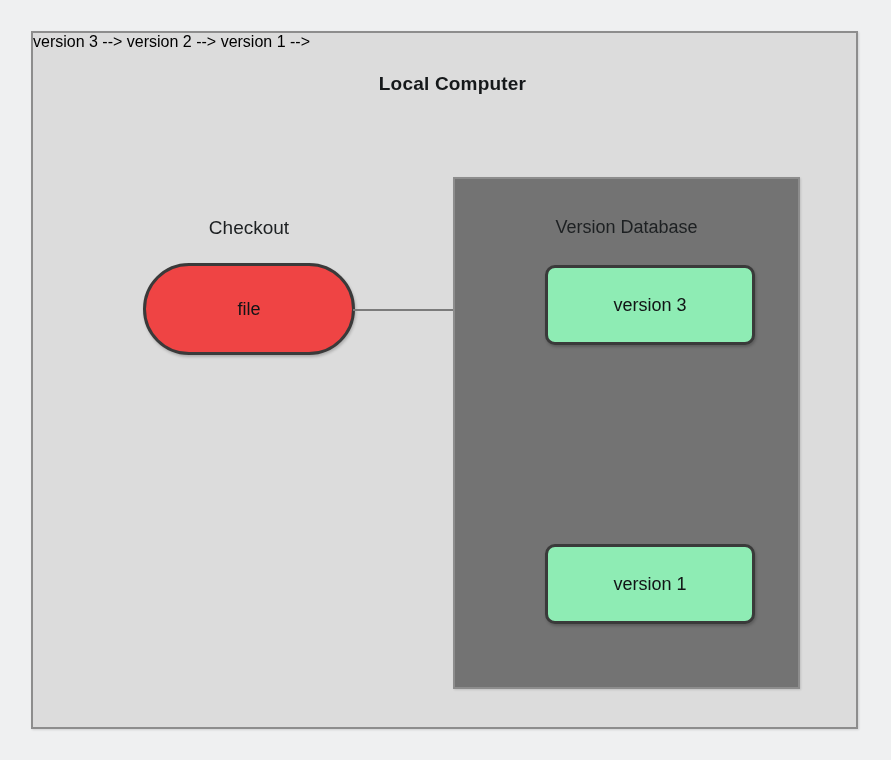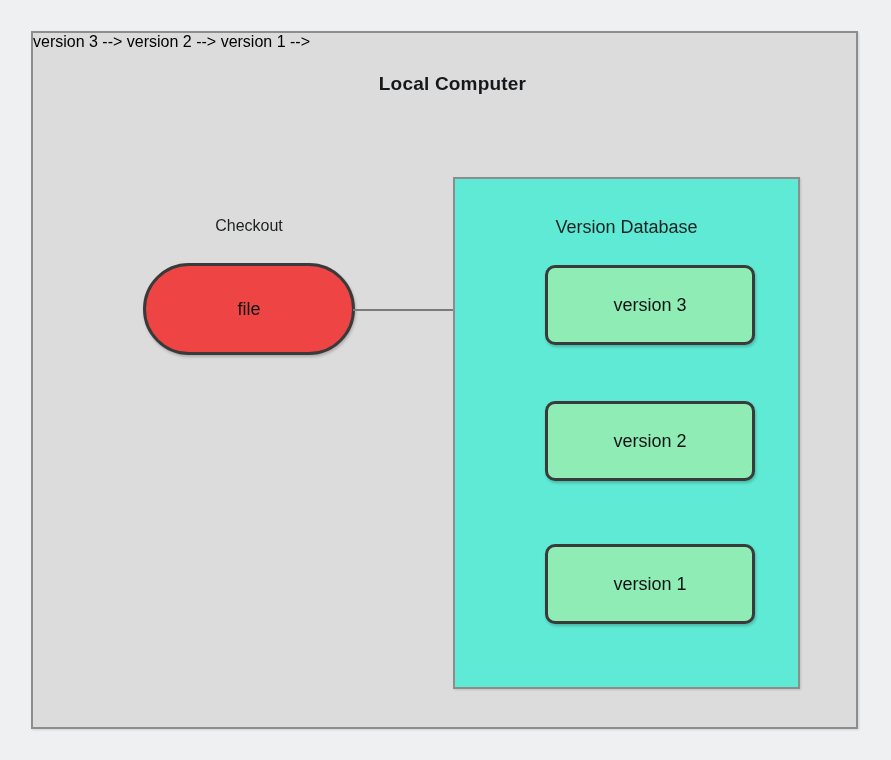--- a/index.html
+++ b/index.html
@@ -50,21 +50,21 @@
     letter-spacing: 0.2px;
   }
 
   
   .db-panel {
     position: absolute;
     left: 420px;
     top: 144px;
     width: 347px;
     height: 512px;
-    background: #5eead4;
+    background: #737373;
     border: 2px solid #8d8d8d;
     box-sizing: border-box;
     box-shadow: 1px 1px 2px rgba(0,0,0,0.12);
   }
 
   .db-title {
     position: absolute;
     left: 0;
     top: 38px;
     width: 100%;
@@ -74,21 +74,21 @@
     color: #1d2022;
   }
 
   
   .checkout-label {
     position: absolute;
     left: 110px;
     top: 184px;
     width: 212px;
     text-align: center;
-    font-size: 16px;
+    font-size: 19px;
     color: #1d2022;
   }
 
   
   .node {
     position: absolute;
     box-sizing: border-box;
     border: 3px solid #3a3a3a;
     border-radius: 28px;
     display: flex;
@@ -176,22 +176,19 @@
     
     <div class="db-panel">
       <div class="db-title">Version Database</div>
     </div>
 
     
     <div class="node node-version node-v3">
       <span>version 3</span>
     </div>
 
-    <div class="node node-version node-v2">
-      <span>version 2</span>
-    </div>
 
     <div class="node node-version node-v1">
       <span>version 1</span>
     </div>
 
   </div>
 </div>
 
 </body></html>

